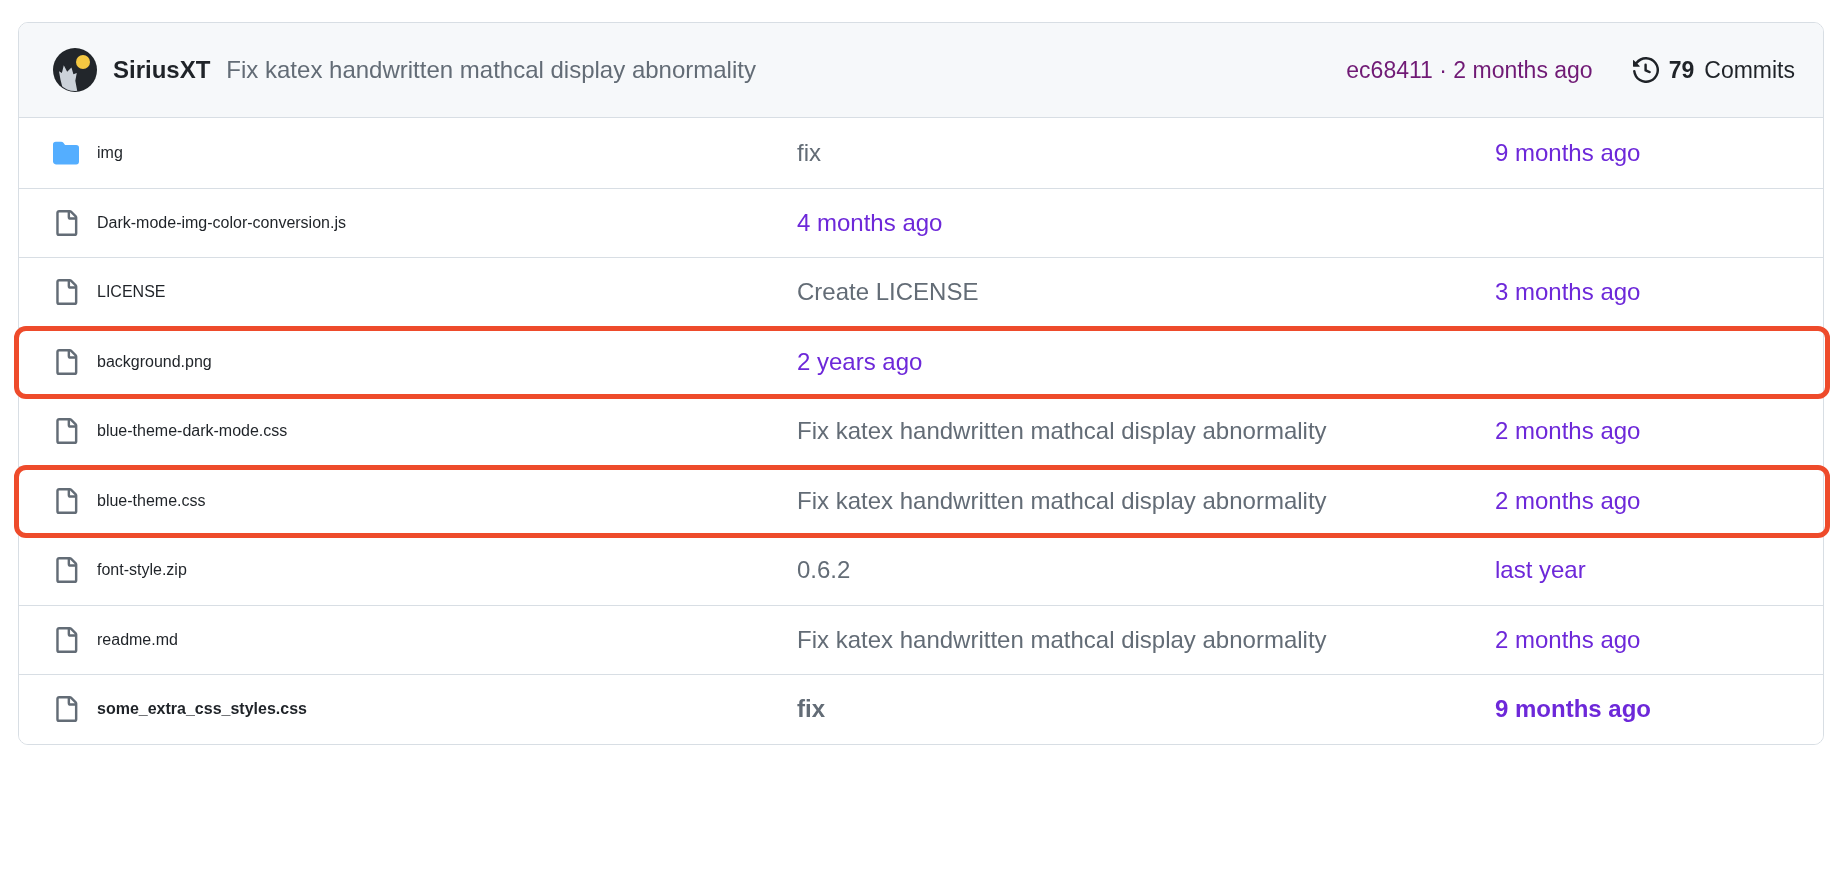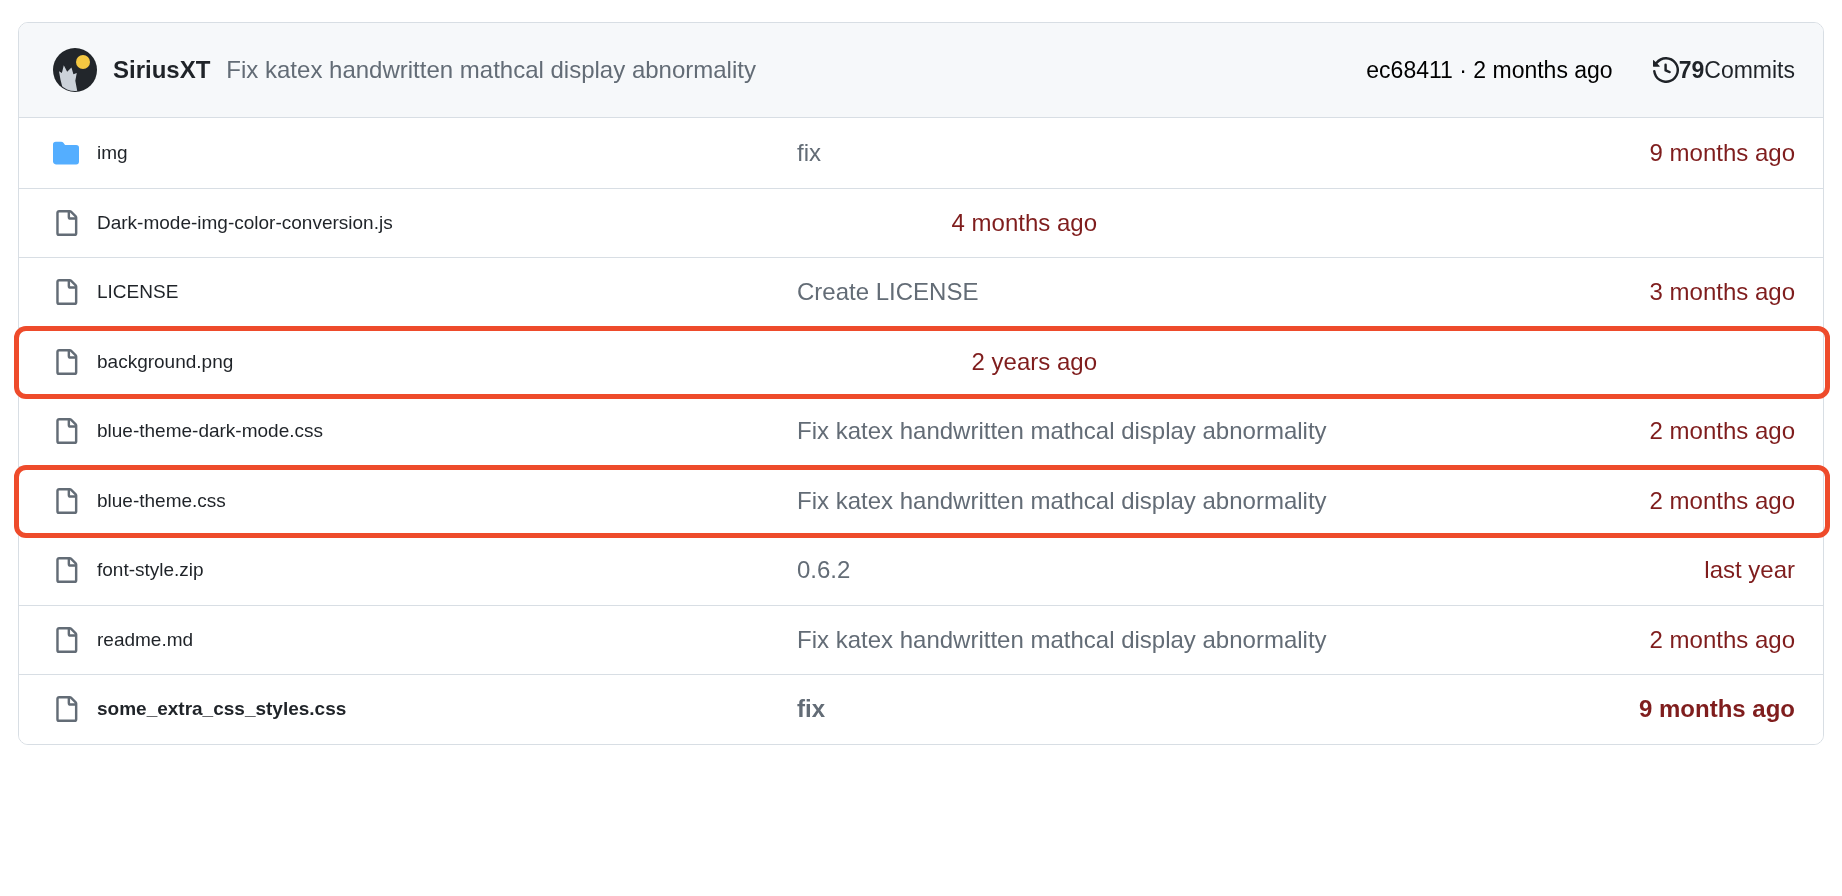--- a/index.html
+++ b/index.html
@@ -95,27 +95,27 @@
 
   .header-right {
     margin-left: auto;
     display: flex;
     align-items: center;
     gap: 40px;
     flex: 0 0 auto;
   }
   .commit-ref {
     font-size: 23px;
-    color: #000000;
+    color: #701a75;
     white-space: nowrap;
   }
   .commits-count {
     display: flex;
     align-items: center;
-    gap: 0;
+    gap: 10px;
     font-size: 23px;
     color: #1f2328;
     white-space: nowrap;
   }
   .commits-count .num { font-weight: bold; }
   .history-icon { display: block; }
 
   
   .file-row {
     display: flex;
@@ -135,40 +135,40 @@
 
   .icon-cell {
     width: 44px;
     flex: 0 0 auto;
     display: flex;
     align-items: center;
   }
   .name-cell {
     flex: 0 0 auto;
     width: 700px;
-    font-size: 19px;
+    font-size: 16px;
     color: #1f2328;
     white-space: nowrap;
     overflow: hidden;
     text-overflow: ellipsis;
   }
   .msg-cell {
     flex: 1 1 auto;
     font-size: 24px;
     color: #636c76;
     white-space: nowrap;
     overflow: hidden;
     text-overflow: ellipsis;
   }
   .time-cell {
     flex: 0 0 auto;
     width: 300px;
-    text-align: right;
+    text-align: left;
     font-size: 24px;
-    color: #7f1d1d;
+    color: #6d28d9;
     white-space: nowrap;
   }
 
   
   .highlight-box {
     position: absolute;
     border: 5px solid #ee4b2b;
     border-radius: 12px;
     pointer-events: none;
     box-sizing: border-box;

